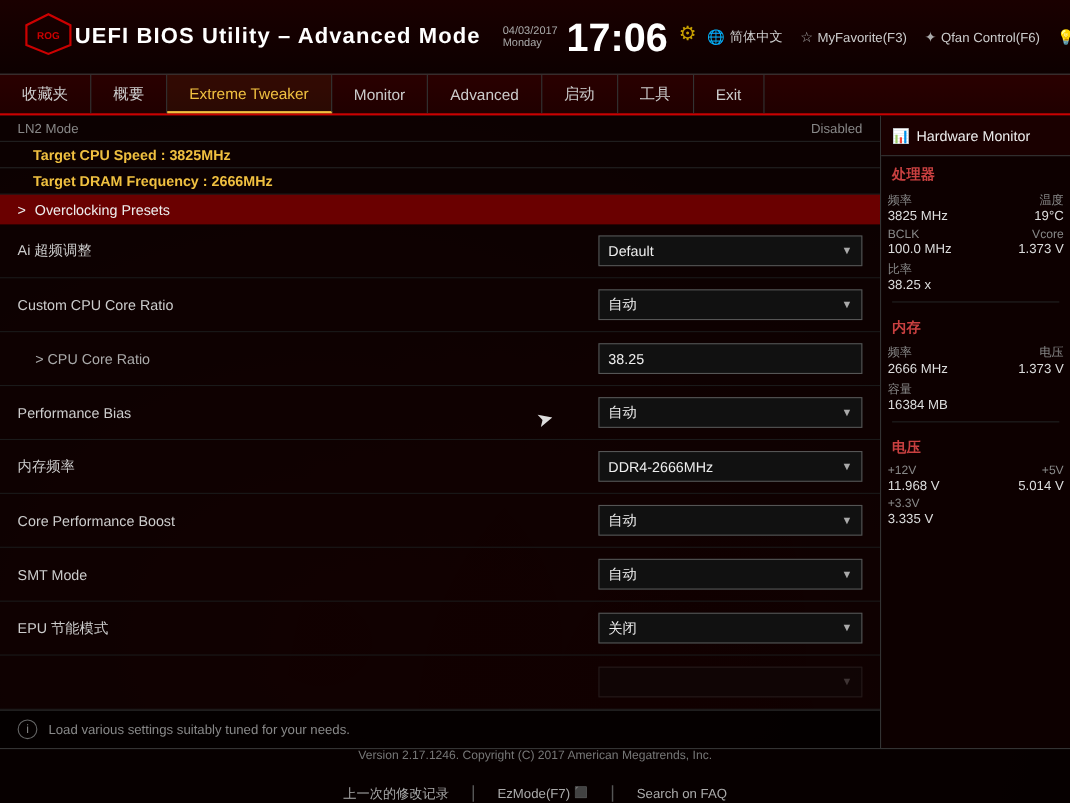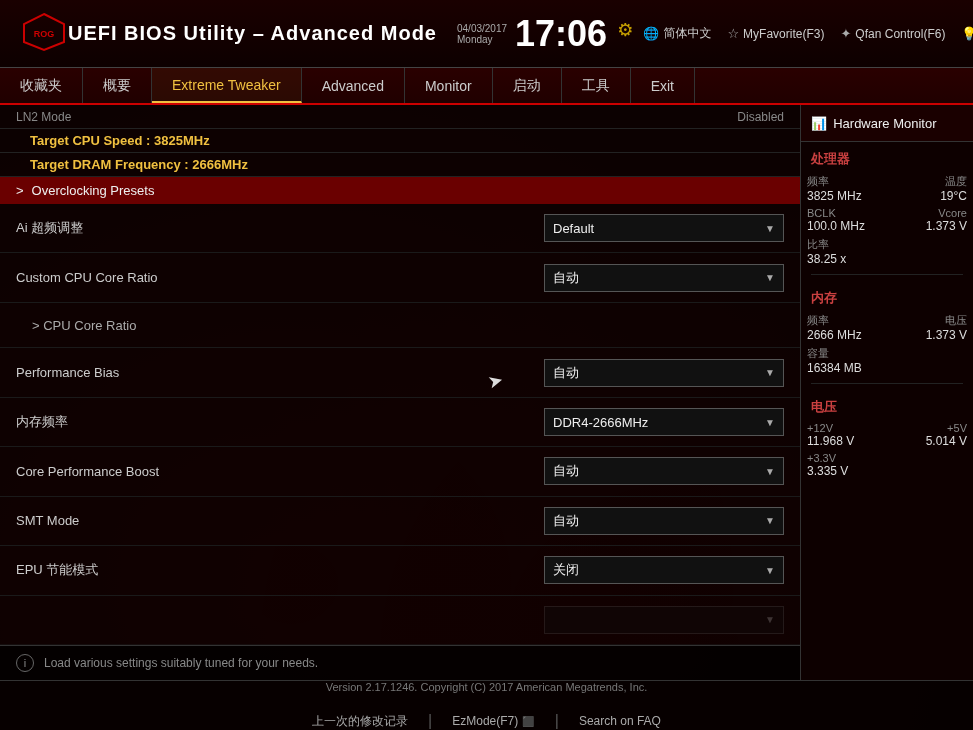--- a/index.html
+++ b/index.html
@@ -380,22 +380,22 @@
         <span>EZ Tuning Wizard(F11)</span>
       </div>
 
     </div>
   </div>
 
   <div class="nav-bar">
     <div class="nav-tab">收藏夹</div>
     <div class="nav-tab">概要</div>
     <div class="nav-tab active">Extreme Tweaker</div>
+    <div class="nav-tab">Monitor</div>
     <div class="nav-tab">Advanced</div>
-    <div class="nav-tab">Monitor</div>
     <div class="nav-tab">启动</div>
     <div class="nav-tab">工具</div>
     <div class="nav-tab">Exit</div>
   </div>
 
   <div class="content-area">
 
     <div class="left-panel">
 
       <div class="info-row">
@@ -429,20 +429,25 @@
         <div class="setting-value">
           <div class="dropdown">
             <span>自动</span>
             <span class="dropdown-arrow">▼</span>
           </div>
         </div>
       </div>
 
       <div class="setting-row">
         <span class="setting-label indented">&gt; CPU Core Ratio</span>
+        <div class="setting-value">
+          <div class="text-input-static">
+            <span>38.25</span>
+          </div>
+        </div>
       </div>
 
       <div class="setting-row">
         <span class="setting-label">Performance Bias</span>
         <div class="setting-value">
           <div class="dropdown">
             <span>自动</span>
             <span class="dropdown-arrow">▼</span>
           </div>
         </div>

